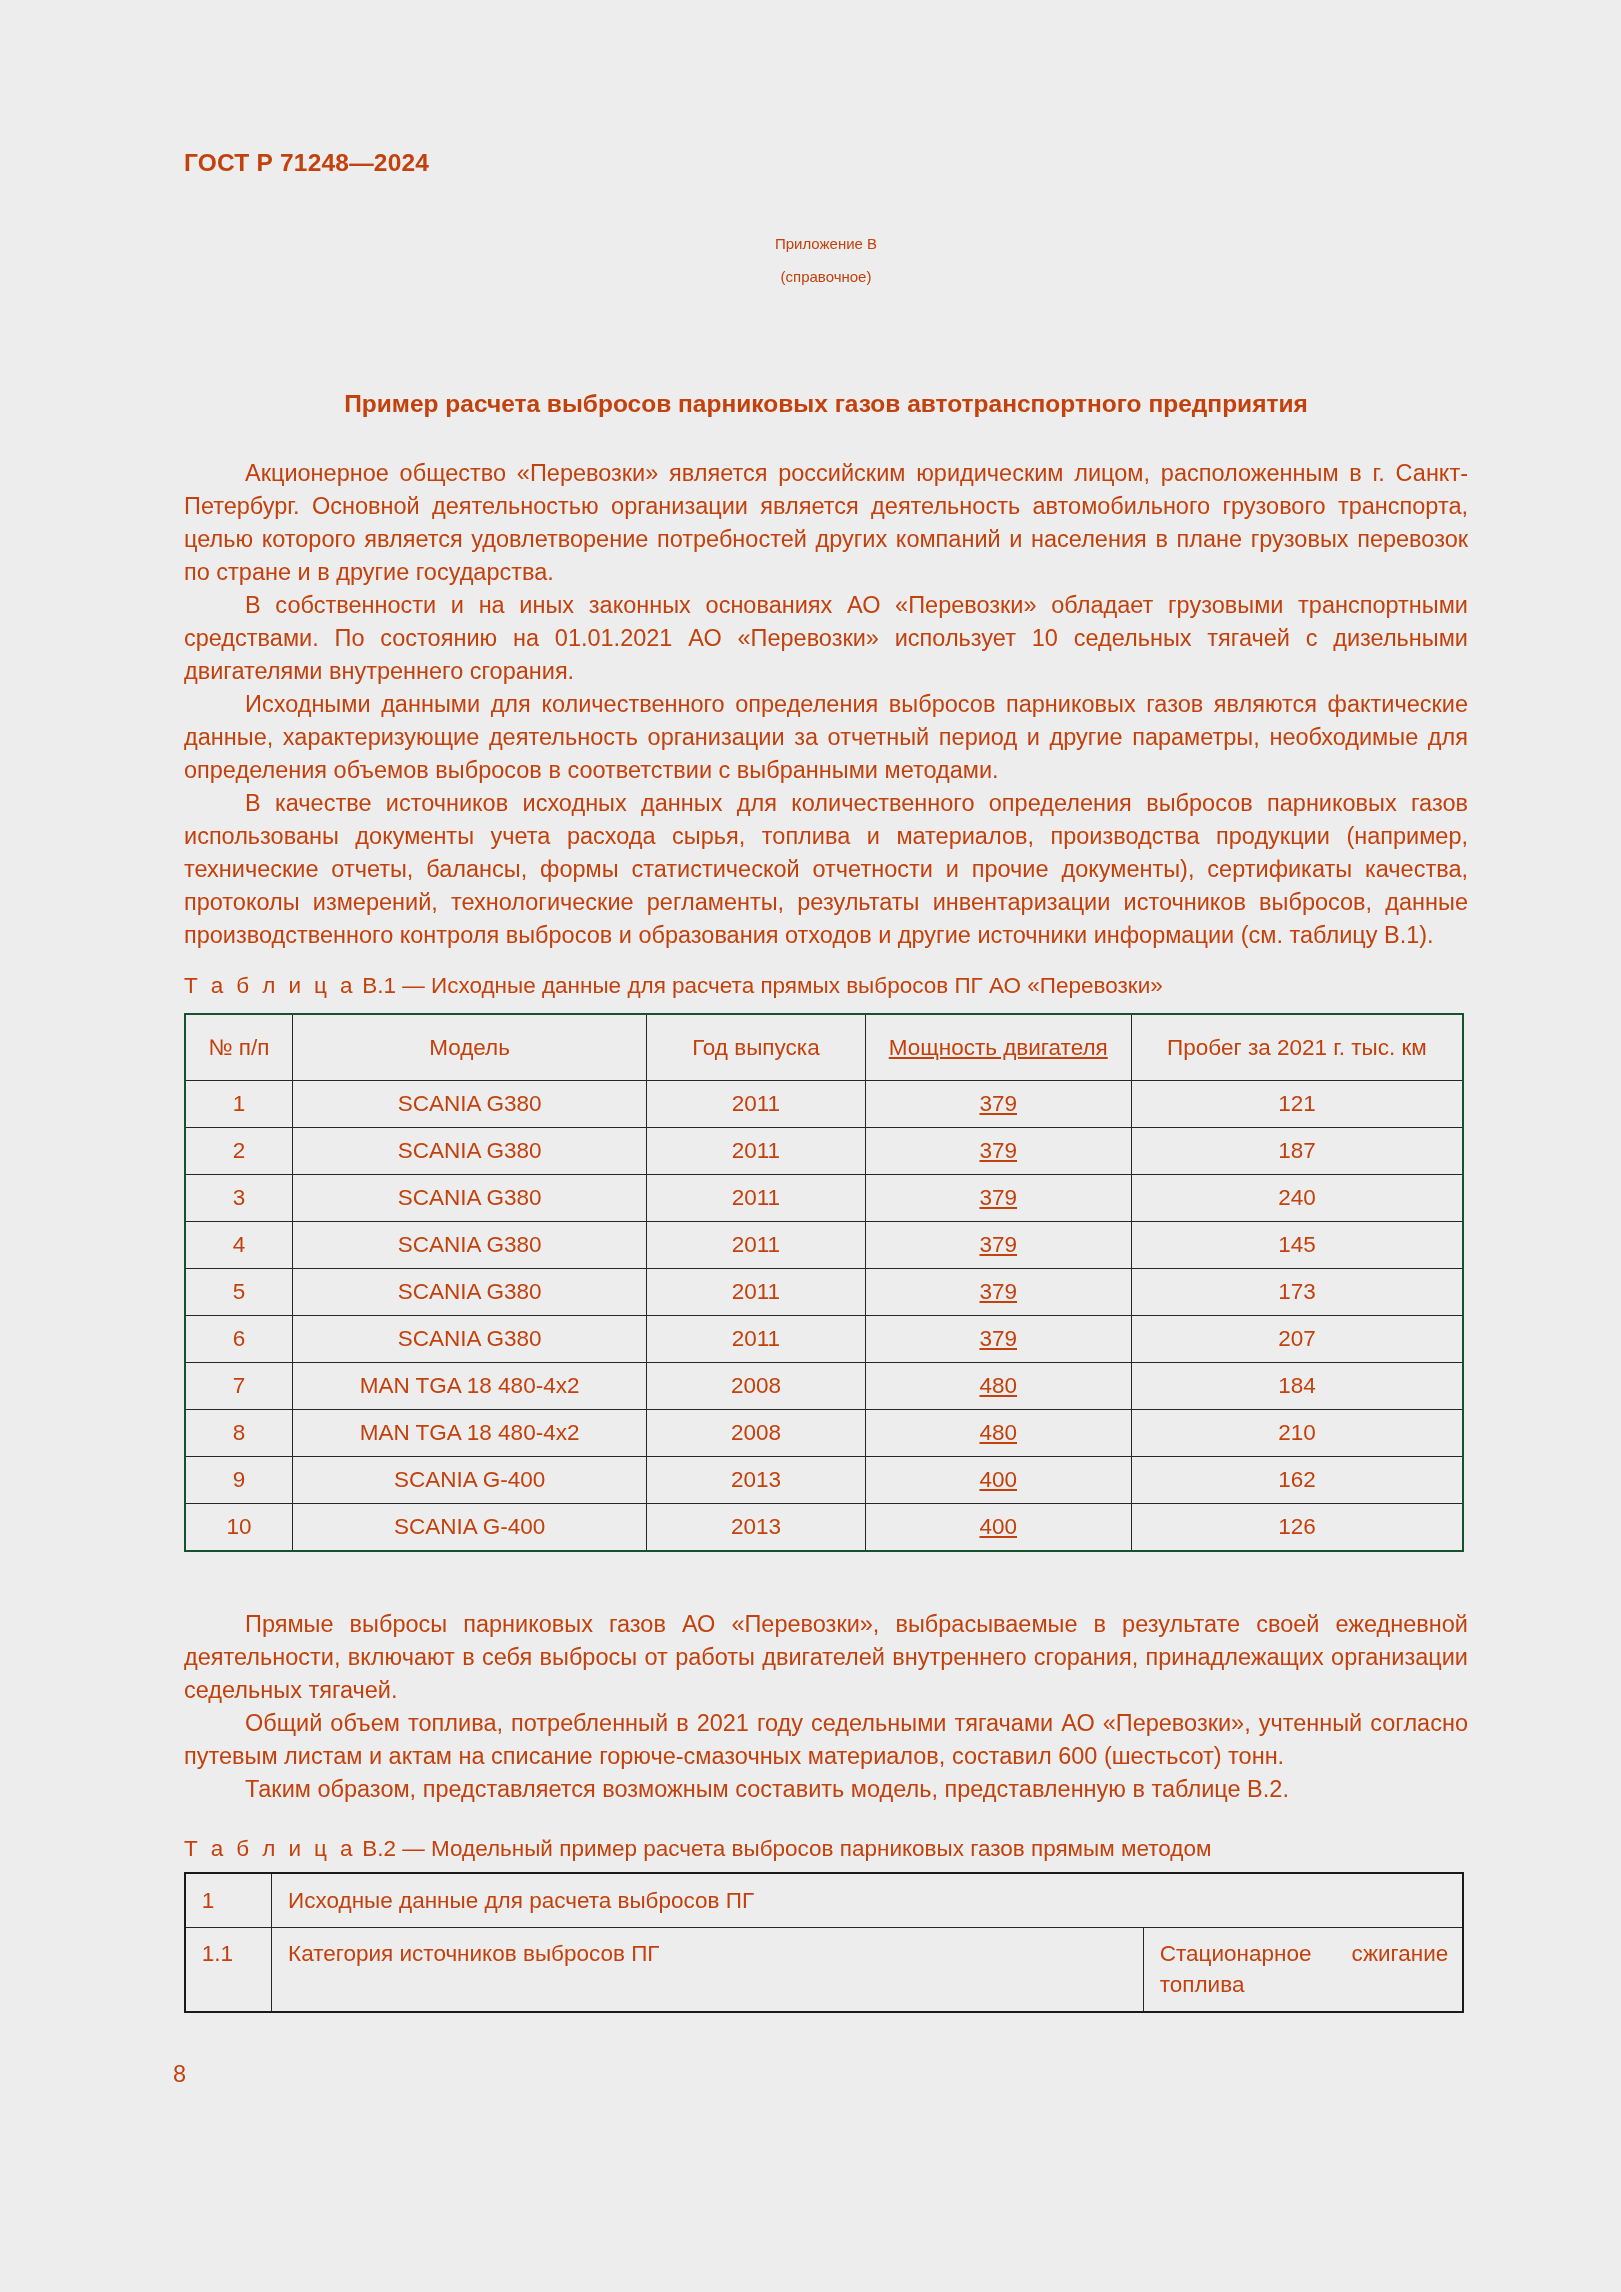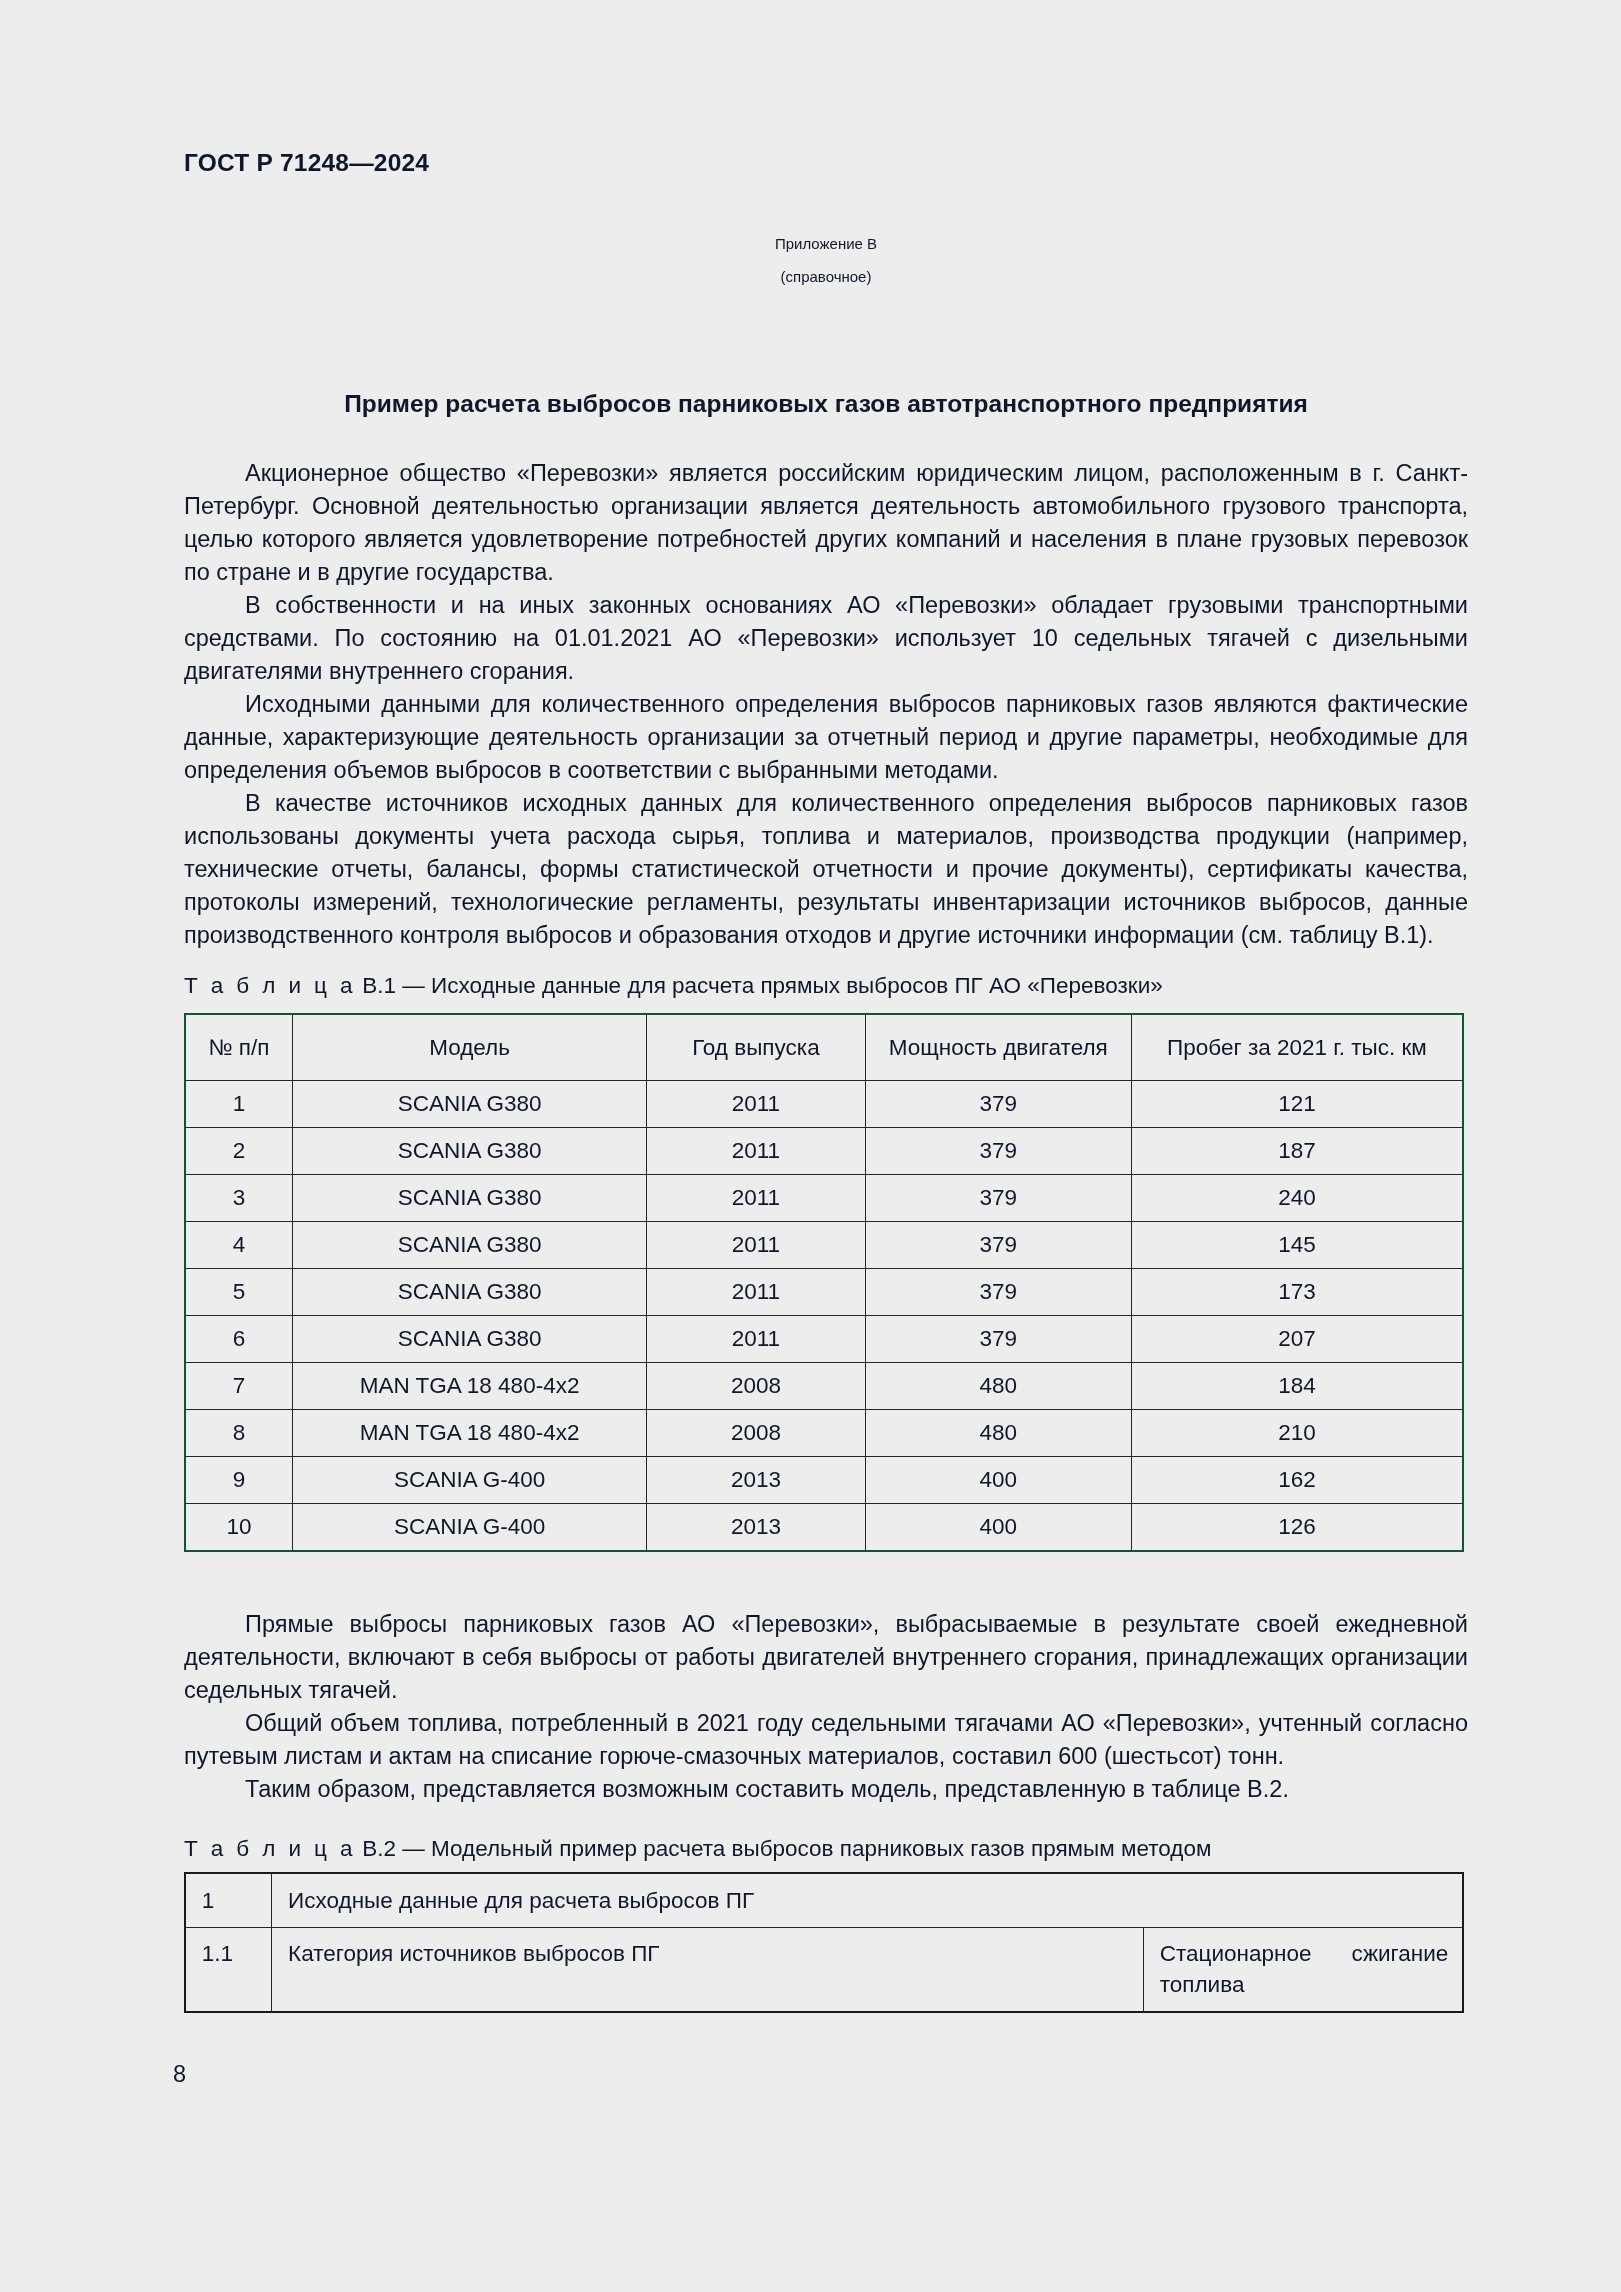--- a/index.html
+++ b/index.html
@@ -7,21 +7,21 @@
     margin: 0;
     padding: 0;
     background: #ededed;
   }
   .page {
     position: relative;
     width: 1621px;
     height: 2293px;
     background: #ededed;
     font-family: "Liberation Sans", sans-serif;
-    color: #0f172a;
+    color: #c2410c;
     box-sizing: border-box;
     overflow: hidden;
   }
 
   
   .doc-header {
     position: absolute;
     left: 184px;
     top: 149px;
     font-size: 24.5px;
@@ -103,21 +103,21 @@
     border: 2px solid #14532d;
   }
   .tbl-b1 thead th {
     height: 65px;
     font-size: 22.5px;
   }
   .tbl-b1 tbody td { height: 46px; }
   .tbl-b1 .c0 { width: 90px; }
   .tbl-b1 .c1 { width: 301px; }
   .tbl-b1 .c2 { width: 185px; }
-  .tbl-b1 .c3 { width: 226px; }
+  .tbl-b1 .c3 { width: 226px; text-decoration: underline; }
   .tbl-b1 .c4 { width: 281px; }
 
   
   .tbl-b2 {
     left: 184px;
     top: 1872px;
     width: 1280px;
     border: 2px solid #1a1a1a;
     font-size: 22.5px;
   }

